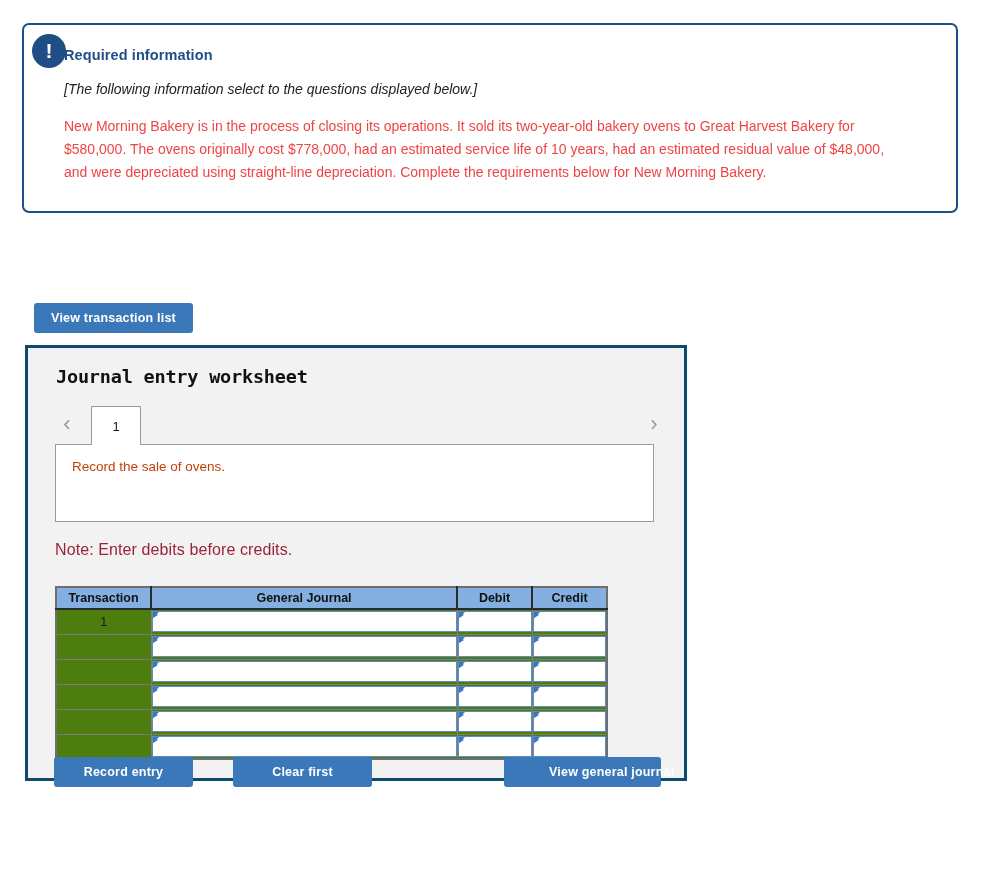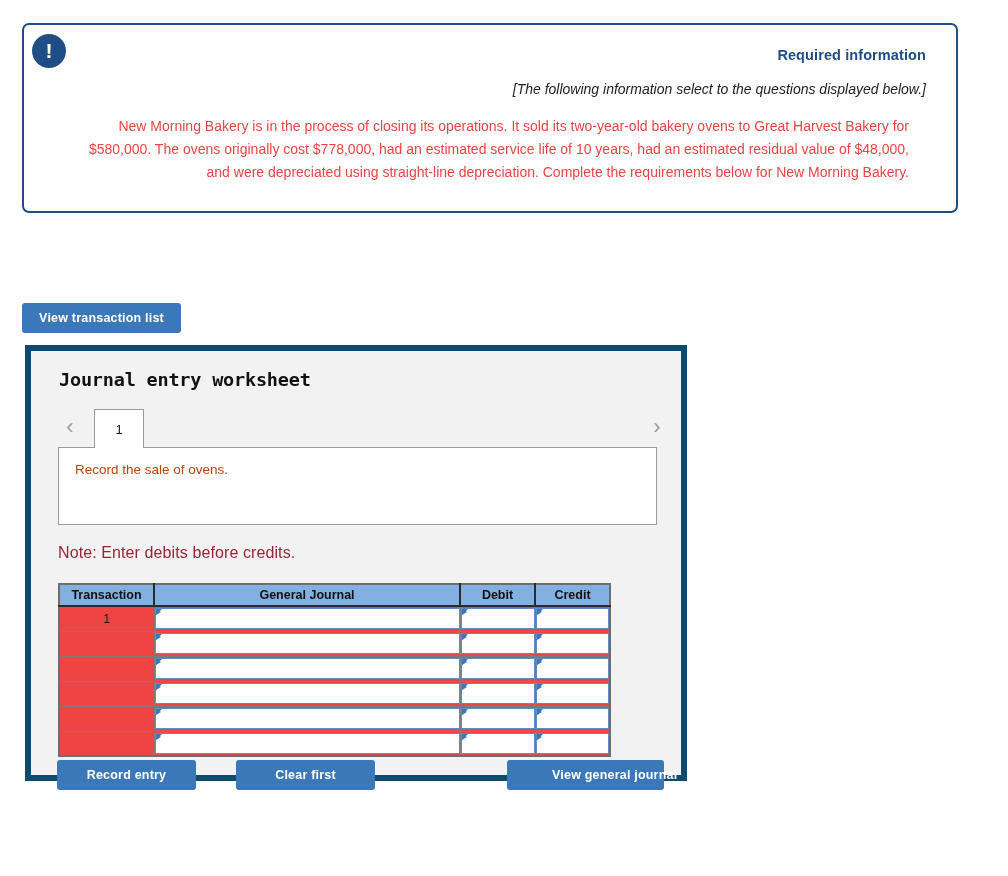--- a/index.html
+++ b/index.html
@@ -40,21 +40,21 @@
     justify-content: center;
   }
   .info-badge .bang {
     color: #ffffff;
     font-size: 21px;
     font-weight: bold;
     line-height: 1;
     font-family: "Liberation Sans", sans-serif;
     transform: translateY(-1px);
   }
-  .info-inner { padding: 22px 30px 0 40px; text-align: right; }
+  .info-inner { padding: 22px 30px 0 40px; }
   .info-title {
     color: #1f4e87;
     font-size: 14.5px;
     font-weight: bold;
     margin: 0 0 16px 0;
     letter-spacing: 0.1px;
   }
   .info-italic {
     font-style: italic;
     font-size: 14px;
@@ -94,35 +94,35 @@
     font-size: 12.5px;
     font-weight: bold;
     letter-spacing: 0.2px;
     cursor: pointer;
     padding: 0;
     text-align: center;
     white-space: nowrap;
   }
   .btn-view-tx {
     position: absolute;
-    left: 22px;
+    left: 34px;
     top: 303px;
     width: 159px;
     height: 30px;
   }
 
   
   .worksheet {
     position: absolute;
     left: 25px;
     top: 345px;
     width: 662px;
     height: 436px;
     background: #f2f2f2;
-    border: 6px solid #0c4a6e;
+    border: 3px solid #0c4a6e;
   }
   .ws-title {
     position: absolute;
     left: 28px;
     top: 18px;
     font-family: "DejaVu Sans Mono", "Liberation Mono", monospace;
     font-size: 18.5px;
     font-weight: bold;
     color: #111;
     letter-spacing: -0.2px;
@@ -185,25 +185,25 @@
     font-size: 16px;
     color: #9b2335;
     font-family: "Liberation Sans Narrow", "Liberation Sans", sans-serif;
     letter-spacing: 0.1px;
   }
 
   
   .jtable {
     position: absolute;
     left: 27px;
-    top: 232px;
+    top: 238px;
     width: 551px;
     border-collapse: collapse;
     border: 2px solid #6e6e6e;
-    background: #ef4444;
+    background: #4d7c0f;
     table-layout: fixed;
   }
   .jtable th {
     background: #83b0e0;
     border: 2px solid #2b2b2b;
     border-top: none;
     border-left: none;
     font-size: 12.5px;
     font-weight: bold;
     color: #111;

